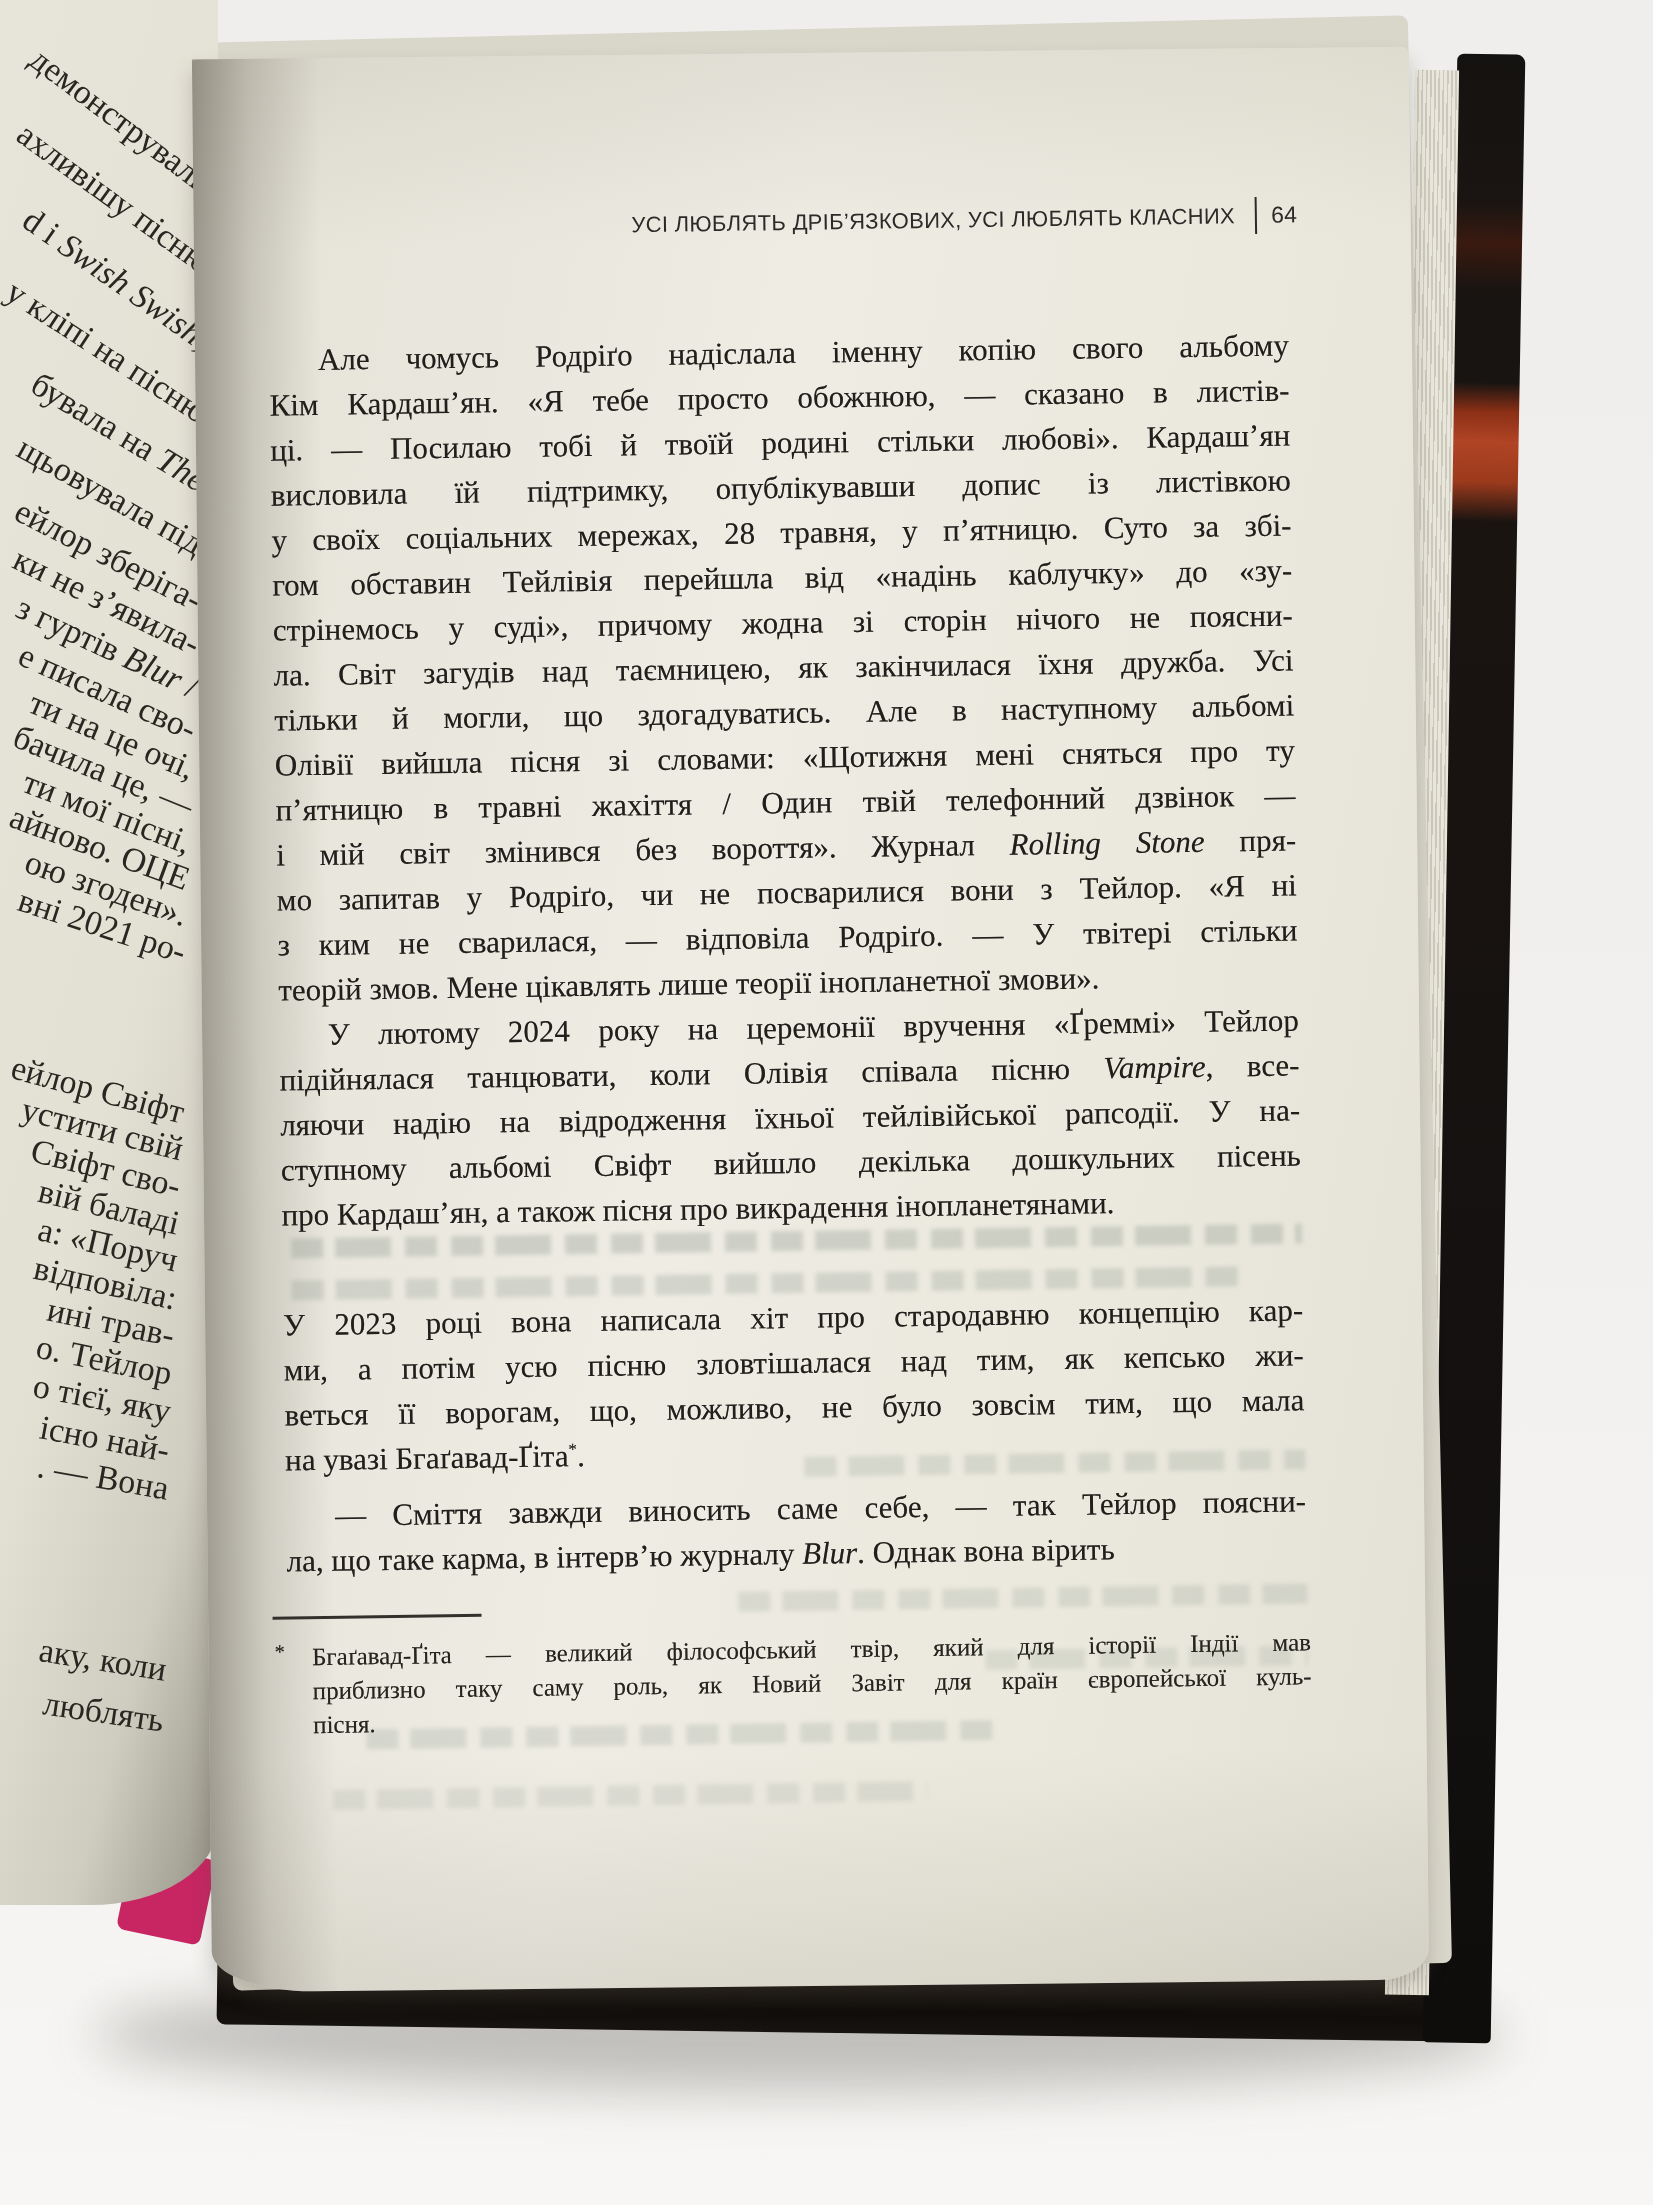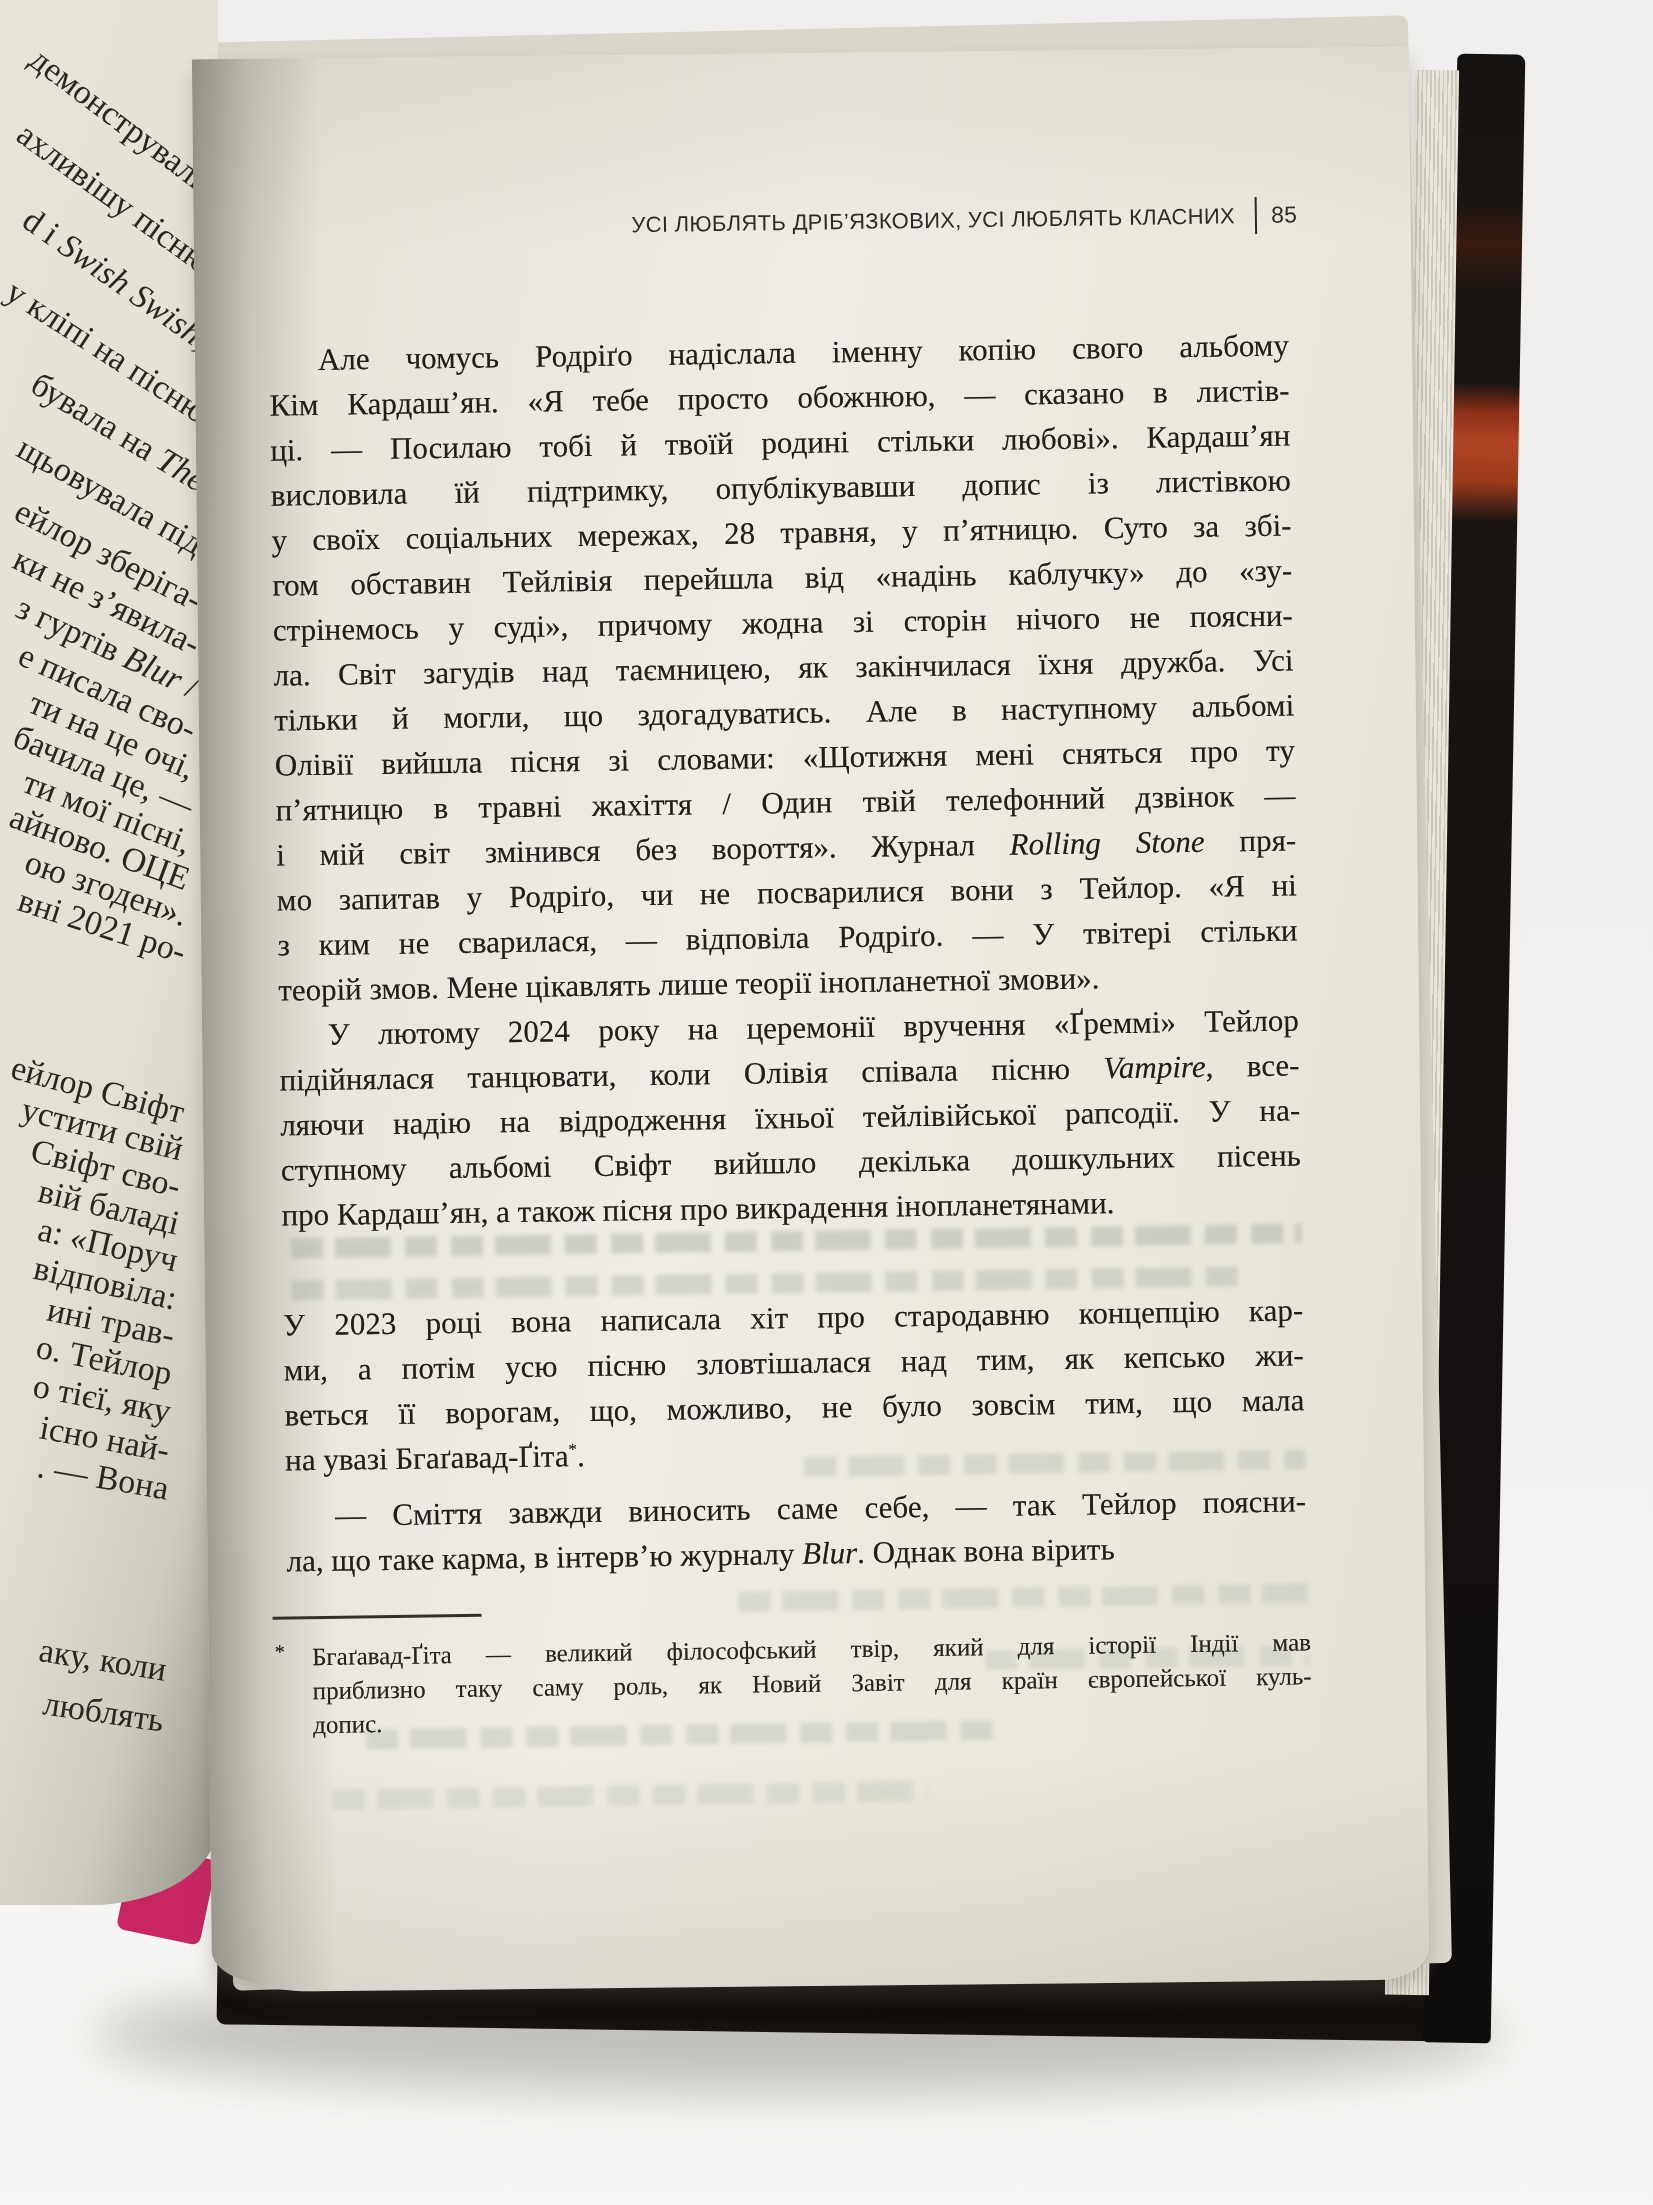--- a/index.html
+++ b/index.html
@@ -125,21 +125,21 @@
 
   <div class="right-page">
     <div class="page-vignette"></div>
     <div class="gutter-shadow"></div>
   </div>
 
   <div class="content">
     <div class="running-head">
       <span class="rh-title">УСІ ЛЮБЛЯТЬ ДРІБ’ЯЗКОВИХ, УСІ ЛЮБЛЯТЬ КЛАСНИХ</span>
       <span class="rh-bar"></span>
-      <span class="rh-num">85</span>
+      <span class="rh-num">64</span>
     </div>
     <div id="ghosts">
         <div class="ghost" style="top: 1231px; left: 289px; width: 1011px; opacity: 0.3;"></div>
         <div class="ghost" style="top: 1273px; left: 289px; width: 952px; opacity: 0.26;"></div>
         <div class="ghost" style="top: 1457px; left: 799px; width: 501px; opacity: 0.22;"></div>
         <div class="ghost" style="top: 1591px; left: 731px; width: 569px; opacity: 0.2;"></div>
         <div class="ghost" style="top: 1653px; left: 977px; width: 323px; opacity: 0.18;"></div>
         <div class="ghost" style="top: 1723px; left: 357px; width: 629px; opacity: 0.22;"></div>
         <div class="ghost" style="top: 1783px; left: 323px; width: 595px; opacity: 0.16;"></div>
       </div>
@@ -177,17 +177,17 @@
         <div style="margin-top: 11px;">
           <div class="line first"><span>— Сміття завжди виносить саме себе, — так Тейлор поясни-</span></div>
           <div class="line last"><span>ла, що таке карма, в інтерв’ю журналу </span><span class="it">Blur</span><span>. Однак вона вірить</span></div>
         </div>
       </div>
     <div class="footnote-rule"></div>
     <div class="footnote" id="footnote">
         <span class="fn-marker">*</span>
         <div class="fn-line"><span>Бгаґавад-Ґіта — великий філософський твір, який для історії Індії мав</span></div>
         <div class="fn-line"><span>приблизно таку саму роль, як Новий Завіт для країн європейської куль-</span></div>
-        <div class="fn-line last"><span>допис.</span></div>
+        <div class="fn-line last"><span>пісня.</span></div>
       </div>
   </div>
 </div>
 
 
 </body></html>

